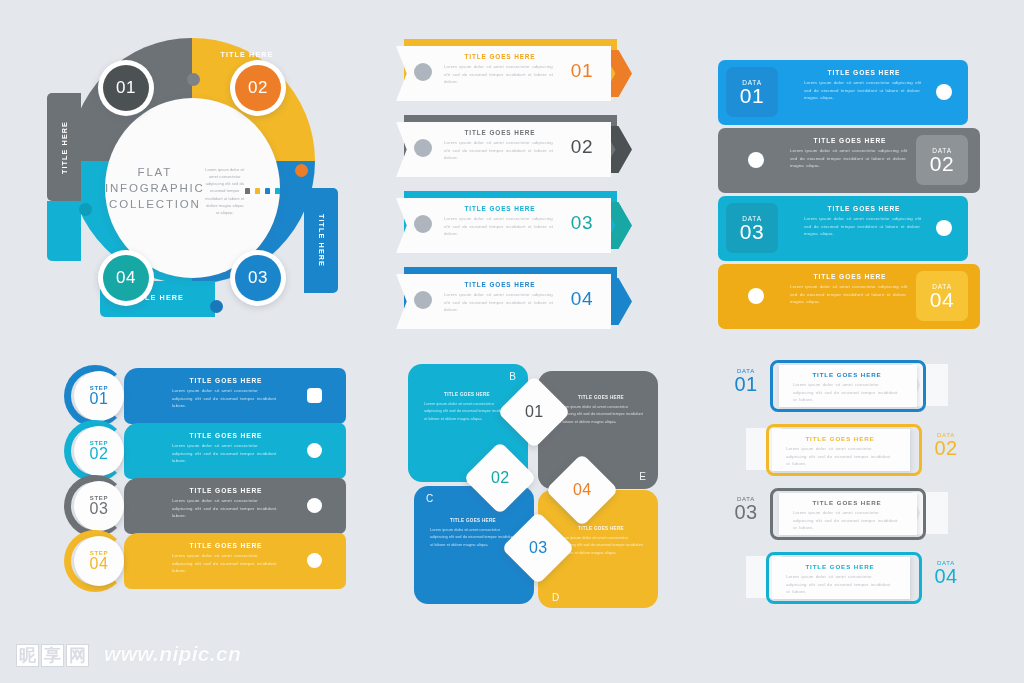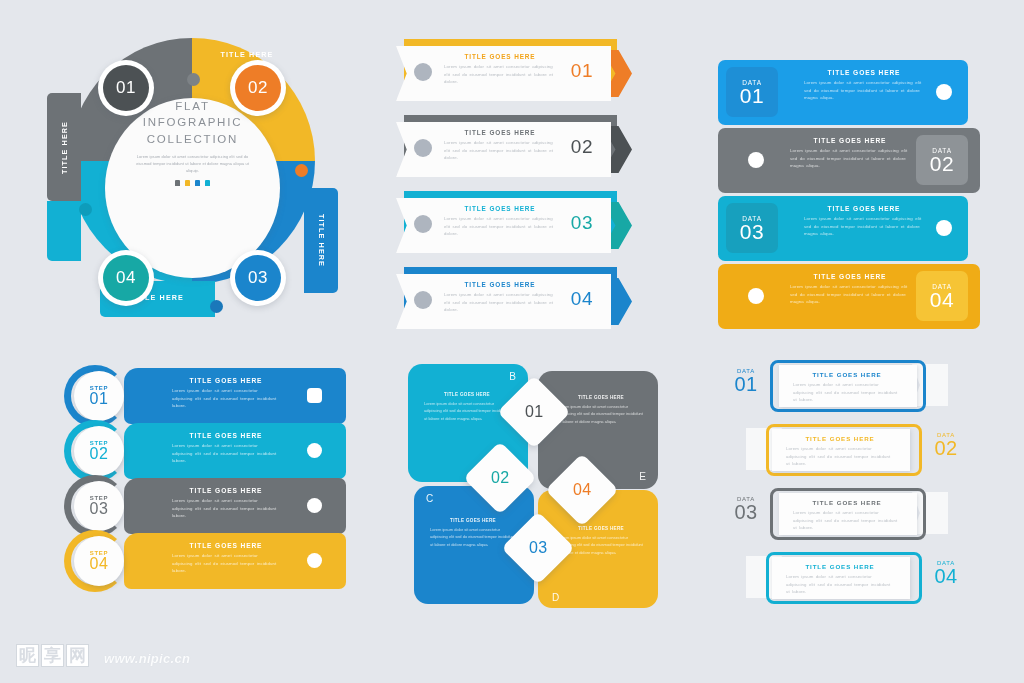--- a/index.html
+++ b/index.html
@@ -64,22 +64,22 @@
     letter-spacing: 1.1px; white-space: nowrap;
     transform-origin: center center;
   }
   .vlabel.rot-l { transform: rotate(-90deg); }
   .vlabel.rot-r { transform: rotate(90deg); }
 
   .hub {
     position: absolute; left: 63px; top: 60px; width: 175px; height: 180px;
     background: #fbfbfb; border-radius: 50%;
     box-shadow: 0 2px 7px rgba(90,100,115,0.18);
-    display: flex; flex-direction: column;
-    align-items: center; 
+    display: flex; flex-direction: row;
+    align-items: center; justify-content: center;
   }
   .hub-title {
     color: #8b9097; font-size: 11.5px; letter-spacing: 1.8px;
     line-height: 1.42; text-align: center; font-weight: normal;
   }
   .hub-sub {
     margin-top: 6px; width: 118px; text-align: center;
     color: #a6abb2; font-size: 3.9px; line-height: 1.8; letter-spacing: .1px;
   }
   .dots { margin-top: 6px; display: flex; gap: 5px; }
@@ -223,21 +223,21 @@
     position: absolute; left: 16px; bottom: 16px;
     display: flex; gap: 2px;
   }
   .wm-logo b {
     display: inline-block; background: #fff; color: #d9dde3;
     font-size: 17px; line-height: 21px; padding: 0 2px; font-weight: bold;
     border: 1px solid #d3d8de;
   }
   .wm-url {
     position: absolute; left: 104px; bottom: 17px;
-    color: #fbfcfd; font-size: 13px; font-style: italic; font-weight: bold;
+    color: #fbfcfd; font-size: 21px; font-style: italic; font-weight: bold;
     letter-spacing: .3px; text-shadow: 0 0 1px #ccd2d9; margin-top: 8px;
   }
   .wm-id {
     position: absolute; right: 10px; bottom: 16px;
     background: #c2c7ce; color: #f2f4f6; font-size: 10.5px;
     padding: 3px 8px; letter-spacing: .2px;
   }
 </style>
 </head>
 <body>

